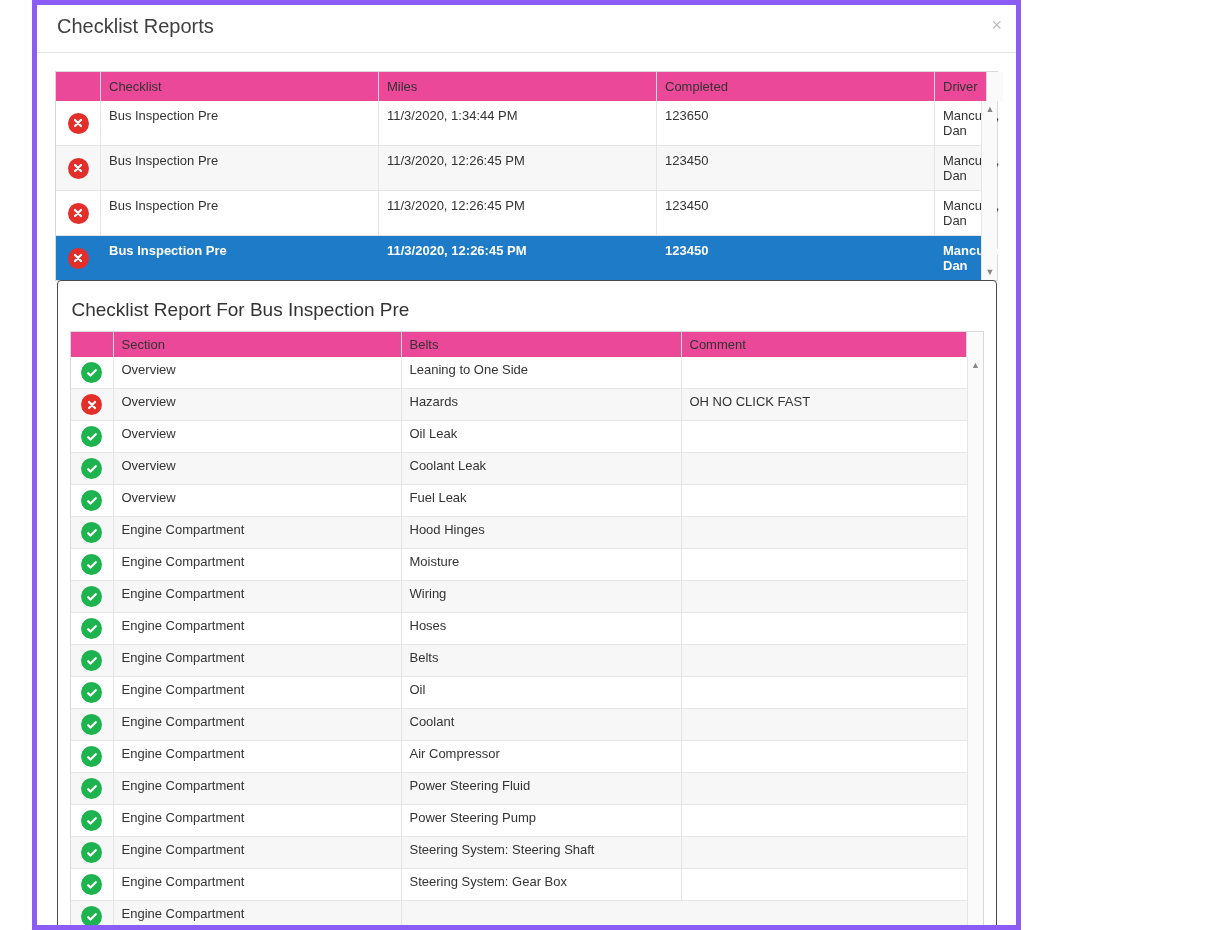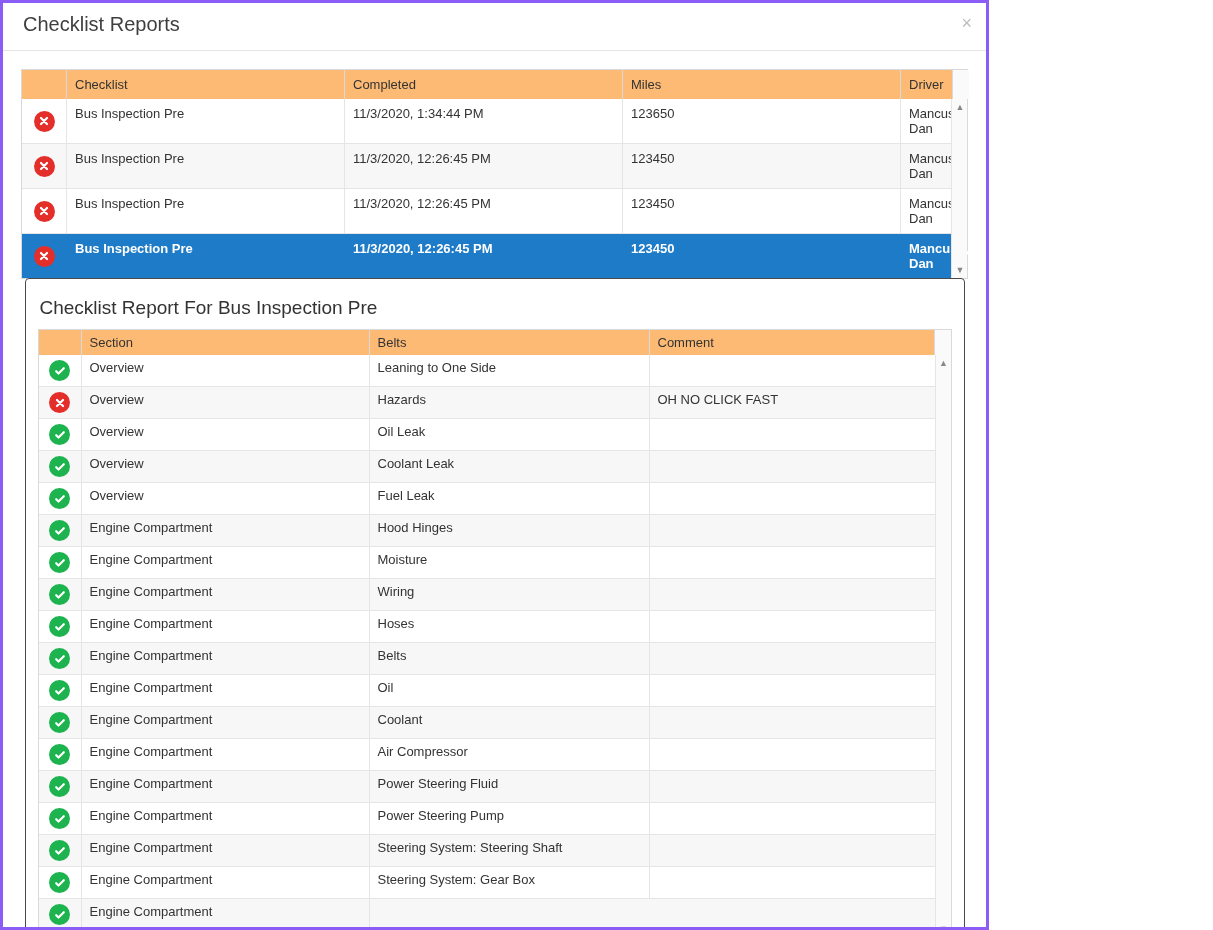--- a/index.html
+++ b/index.html
@@ -1,23 +1,24 @@
 <!DOCTYPE html>
 <html><head>
 <meta charset="utf-8">
 <style>
   * { box-sizing: border-box; }
   html, body { margin: 0; padding: 0; font-family: "Segoe UI", Arial, sans-serif; color: #333; }
   body { background: #fff; }
   .outer {
-    border: 3px solid #8b5cf6;
+    border: 5px solid #8b5cf6;
     width: 989px;
     height: 930px;
     position: relative;
     overflow: hidden;
+    margin-left: 32px;
   }
   .dialog-header {
     padding: 10px 20px 14px 20px;
     border-bottom: 1px solid #e5e5e5;
     position: relative;
   }
   .dialog-title { font-size: 20px; color: #3f3f3f; }
   .close-x {
     position: absolute;
     right: 14px; top: 10px;
@@ -25,21 +26,21 @@
     font-size: 18px;
     cursor: pointer;
   }
   .content { padding: 18px; }
   .grid {
     border: 1px solid #d9d9d9;
     border-top: 1px solid #d9d9d9;
   }
   .row { display: flex; border-top: 1px solid #e5e5e5; }
   .row:first-child { border-top: none; }
-  .hdr { background: #fdba74; font-size: 13px; color: #333; }
+  .hdr { background: #ec4899; font-size: 13px; color: #333; }
   .cell { padding: 7px 8px; font-size: 13px; }
   .c-icon { width: 44px; flex: 0 0 44px; display: flex; align-items: center; justify-content: center; padding: 4px 0; }
   .c-checklist { width: 278px; flex: 0 0 278px; border-left: 1px solid #e5e5e5; }
   .c-completed { width: 278px; flex: 0 0 278px; border-left: 1px solid #e5e5e5; }
   .c-miles { width: 278px; flex: 0 0 278px; border-left: 1px solid #e5e5e5; }
   .c-driver { flex: 1 1 auto; border-left: 1px solid #e5e5e5; }
   .c-scroll { width: 16px; flex: 0 0 16px; border-left: 1px solid #e5e5e5; background: #fafafa; }
   .hdr .cell { border-left-color: #d9d9d9; }
   .alt { background: #f7f7f7; }
   .selected { background: #1e7bc8; color: #fff; font-weight: 600; }
@@ -104,22 +105,22 @@
     <span class="dialog-title">Checklist Reports</span>
     <span class="close-x">×</span>
   </div>
 
   <div class="content">
 
     <div class="grid">
       <div class="row hdr">
         <div class="cell c-icon"></div>
         <div class="cell c-checklist">Checklist</div>
+        <div class="cell c-miles">Miles</div>
         <div class="cell c-completed">Completed</div>
-        <div class="cell c-miles">Miles</div>
         <div class="cell c-driver">Driver</div>
         <div class="cell c-scroll"></div>
       </div>
       <div style="position:relative;">
         <div id="main-rows">
             <div class="row">
               <div class="cell c-icon">
                 <span class="badge badge-fail">
                   <svg viewBox="0 0 12 12">
                     <path d="M3 3l6 6M9 3l-6 6" stroke="#fff" stroke-width="2.2" stroke-linecap="round" fill="none"></path>

